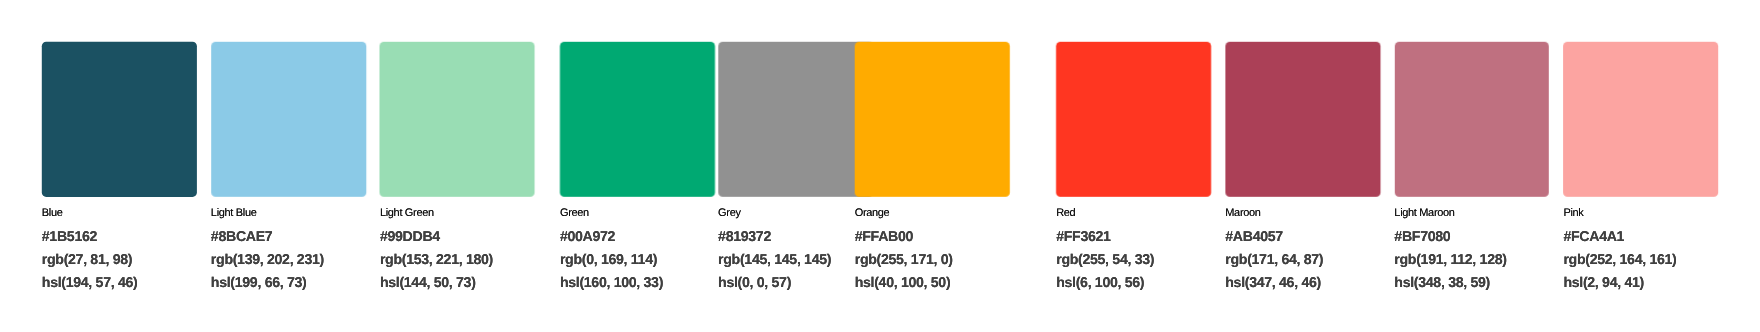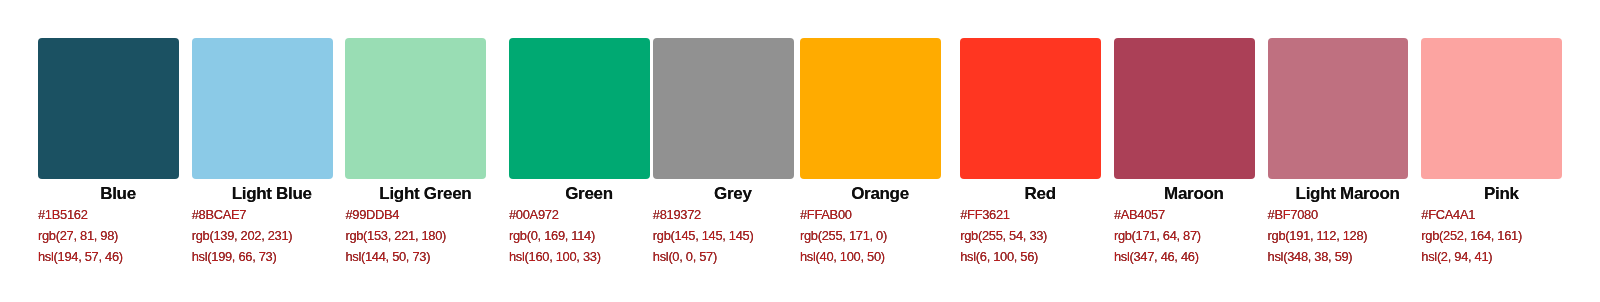--- a/index.html
+++ b/index.html
@@ -36,35 +36,34 @@
     top: 139.8px;
     left: 0;
     width: 160px;
     
     transform: translateZ(0);
   }
   .swatch-line {
     display: block;
     white-space: nowrap;
     font-size: 12.9px;
-    font-weight: normal;
+    font-weight: bold;
     letter-spacing: -0.3px;
     line-height: 21.2px;
     height: 21.2px;
-    color: #b91c1c;
+    color: #404040;
     text-shadow: 0 0 0.45px rgba(0, 0, 0, 0.75);
   }
   .swatch-name {
-    font-size: 17px;
-    font-weight: bold;
+    font-size: 10px;
+    font-weight: normal;
     letter-spacing: -0.3px;
     color: #0d0d0d;
     padding-top: 4.9px;
     text-shadow: 0 0 0.4px rgba(0, 0, 0, 0.7);
-    text-align: center;
   }
 </style>
 </head>
 <body>
 
 <div id="palette-board">
   <div class="swatch-card" style="left:38.0px">
     <div class="swatch-chip" style="--chip: #1B5162; background: rgb(27, 81, 98);"></div>
     <div class="swatch-info">
       <span class="swatch-line swatch-name">Blue</span>
@@ -102,21 +101,21 @@
   </div>
   <div class="swatch-card" style="left:652.8px">
     <div class="swatch-chip" style="--chip: #919191; background: rgb(145, 145, 145);"></div>
     <div class="swatch-info">
       <span class="swatch-line swatch-name">Grey</span>
       <span class="swatch-line swatch-hex">#819372</span>
       <span class="swatch-line swatch-rgb">rgb(145, 145, 145)</span>
       <span class="swatch-line swatch-hsl">hsl(0, 0, 57)</span>
     </div>
   </div>
-  <div class="swatch-card" style="left:800px">
+  <div class="swatch-card" style="left:777px">
     <div class="swatch-chip" style="--chip: #FFAB00; background: rgb(255, 171, 0);"></div>
     <div class="swatch-info">
       <span class="swatch-line swatch-name">Orange</span>
       <span class="swatch-line swatch-hex">#FFAB00</span>
       <span class="swatch-line swatch-rgb">rgb(255, 171, 0)</span>
       <span class="swatch-line swatch-hsl">hsl(40, 100, 50)</span>
     </div>
   </div>
   <div class="swatch-card" style="left:960.2px">
     <div class="swatch-chip" style="--chip: #FF3621; background: rgb(255, 54, 33);"></div>

